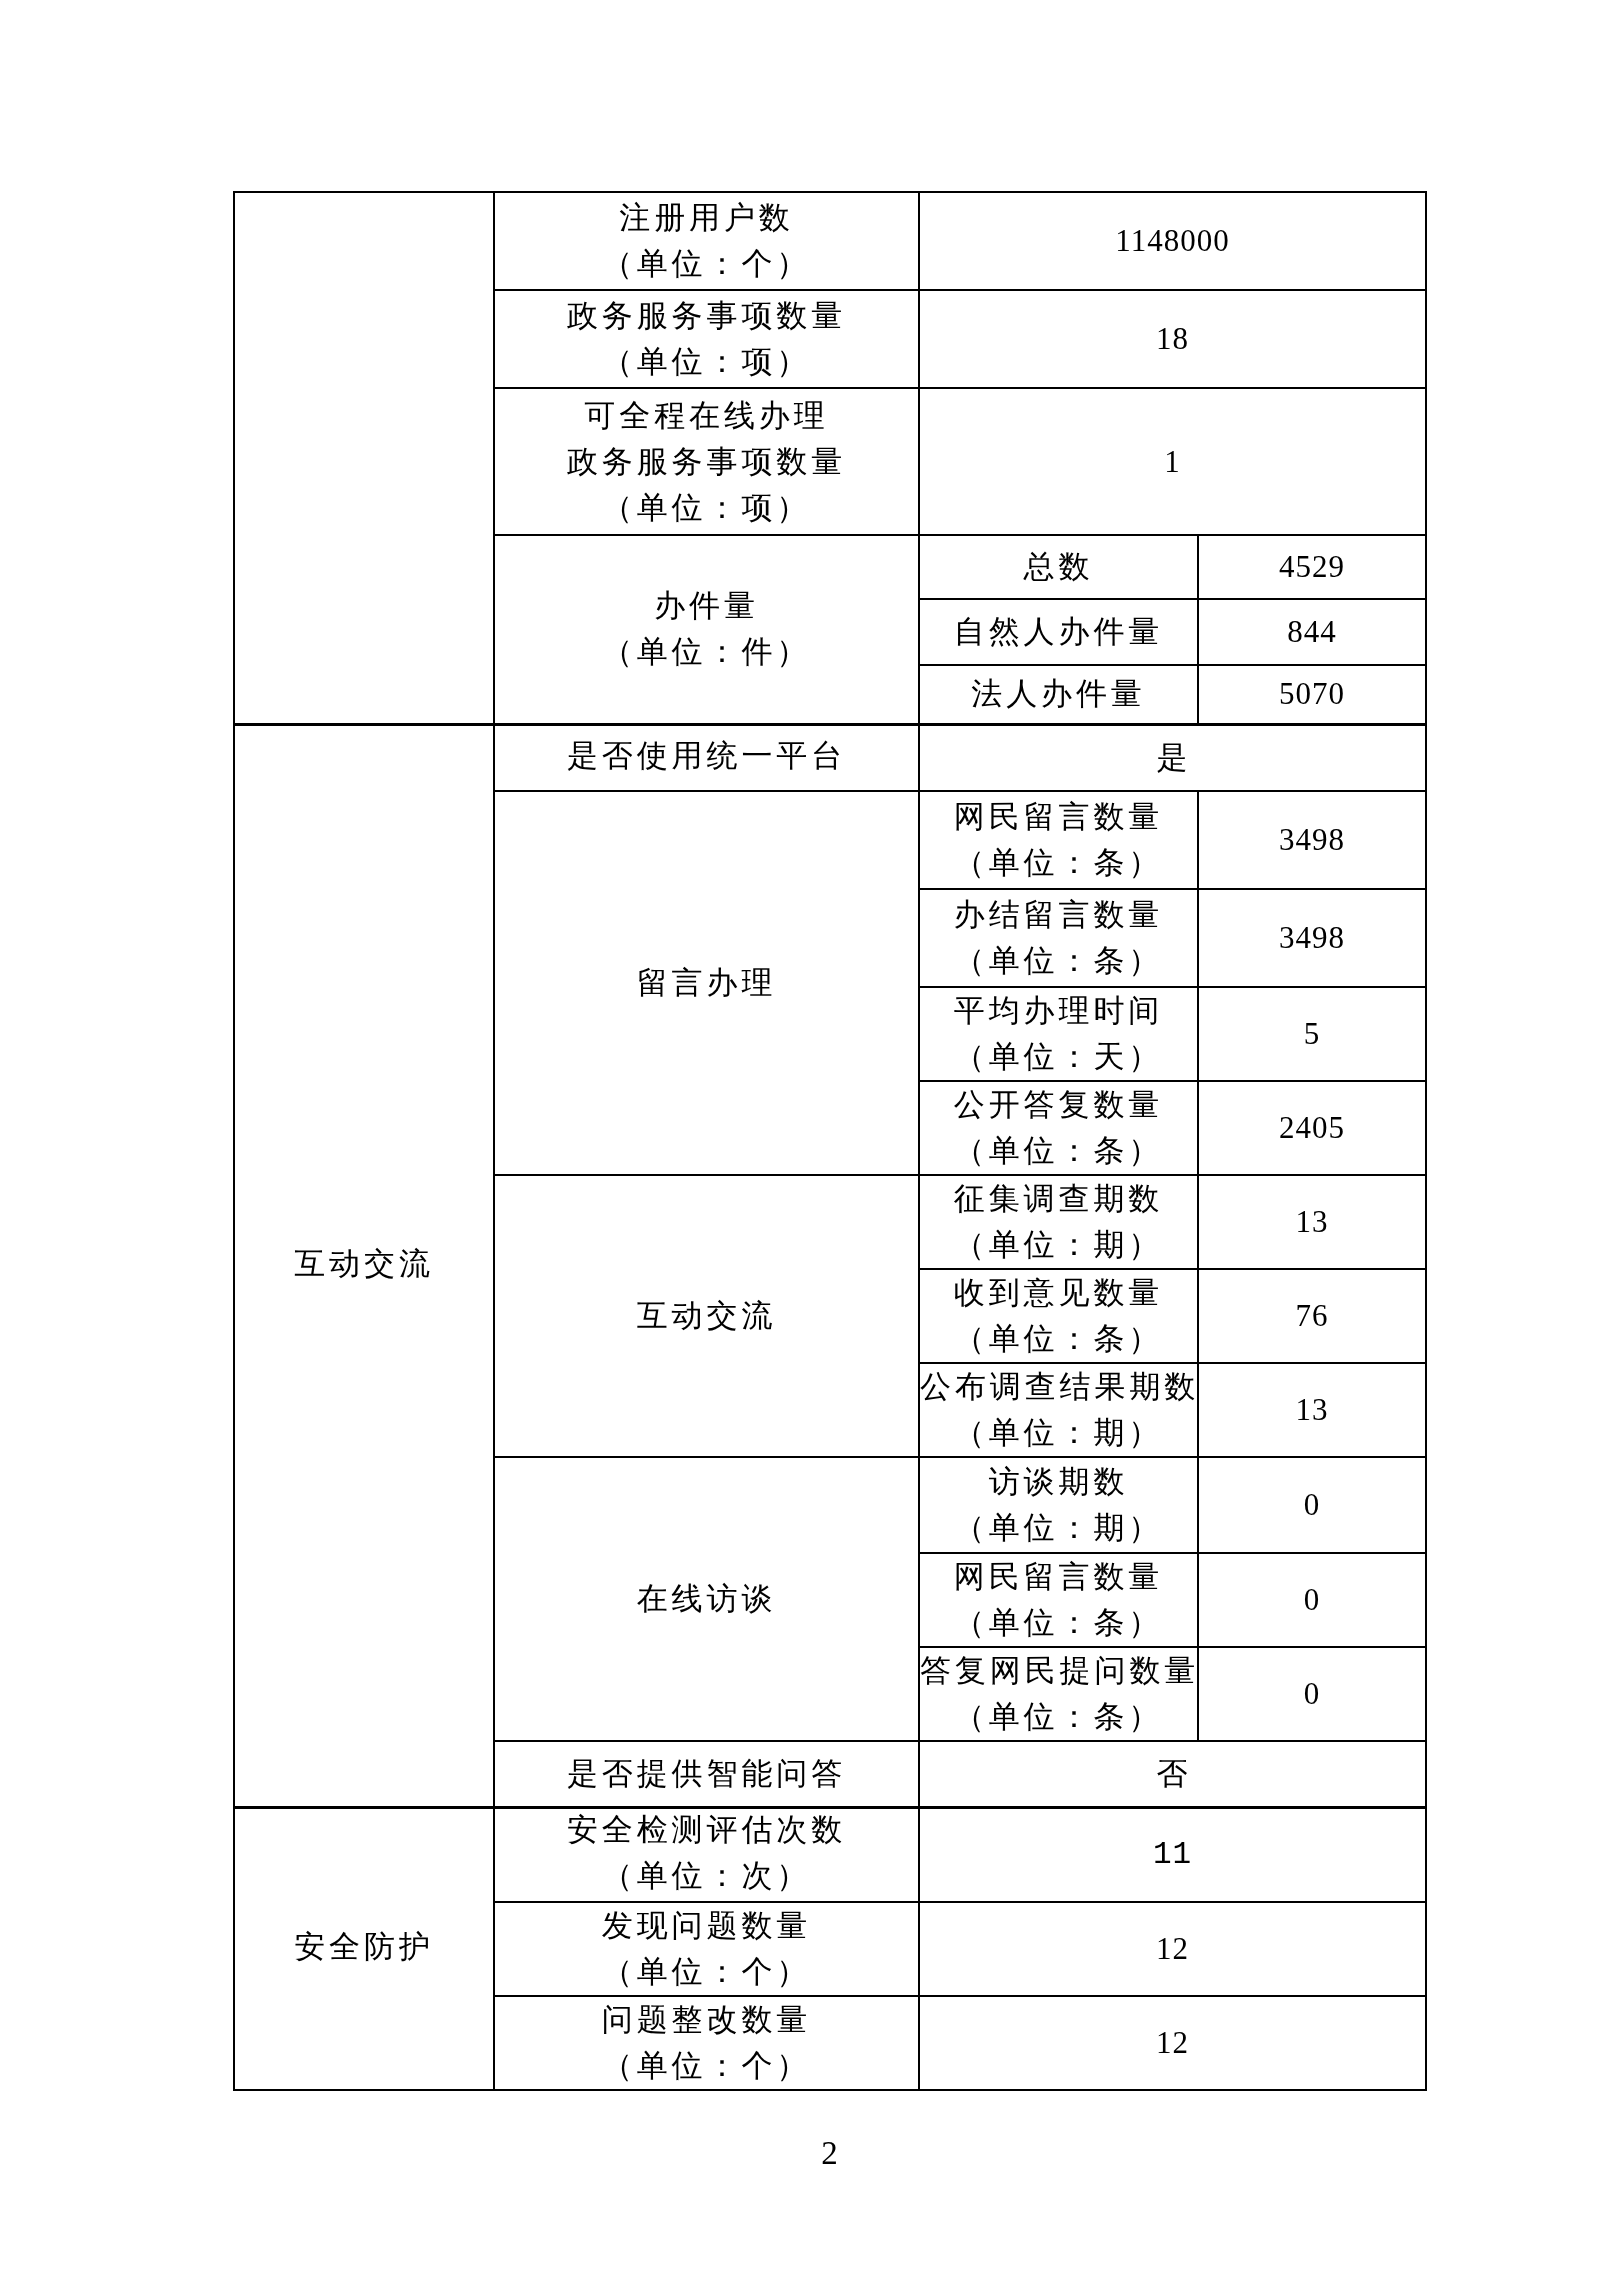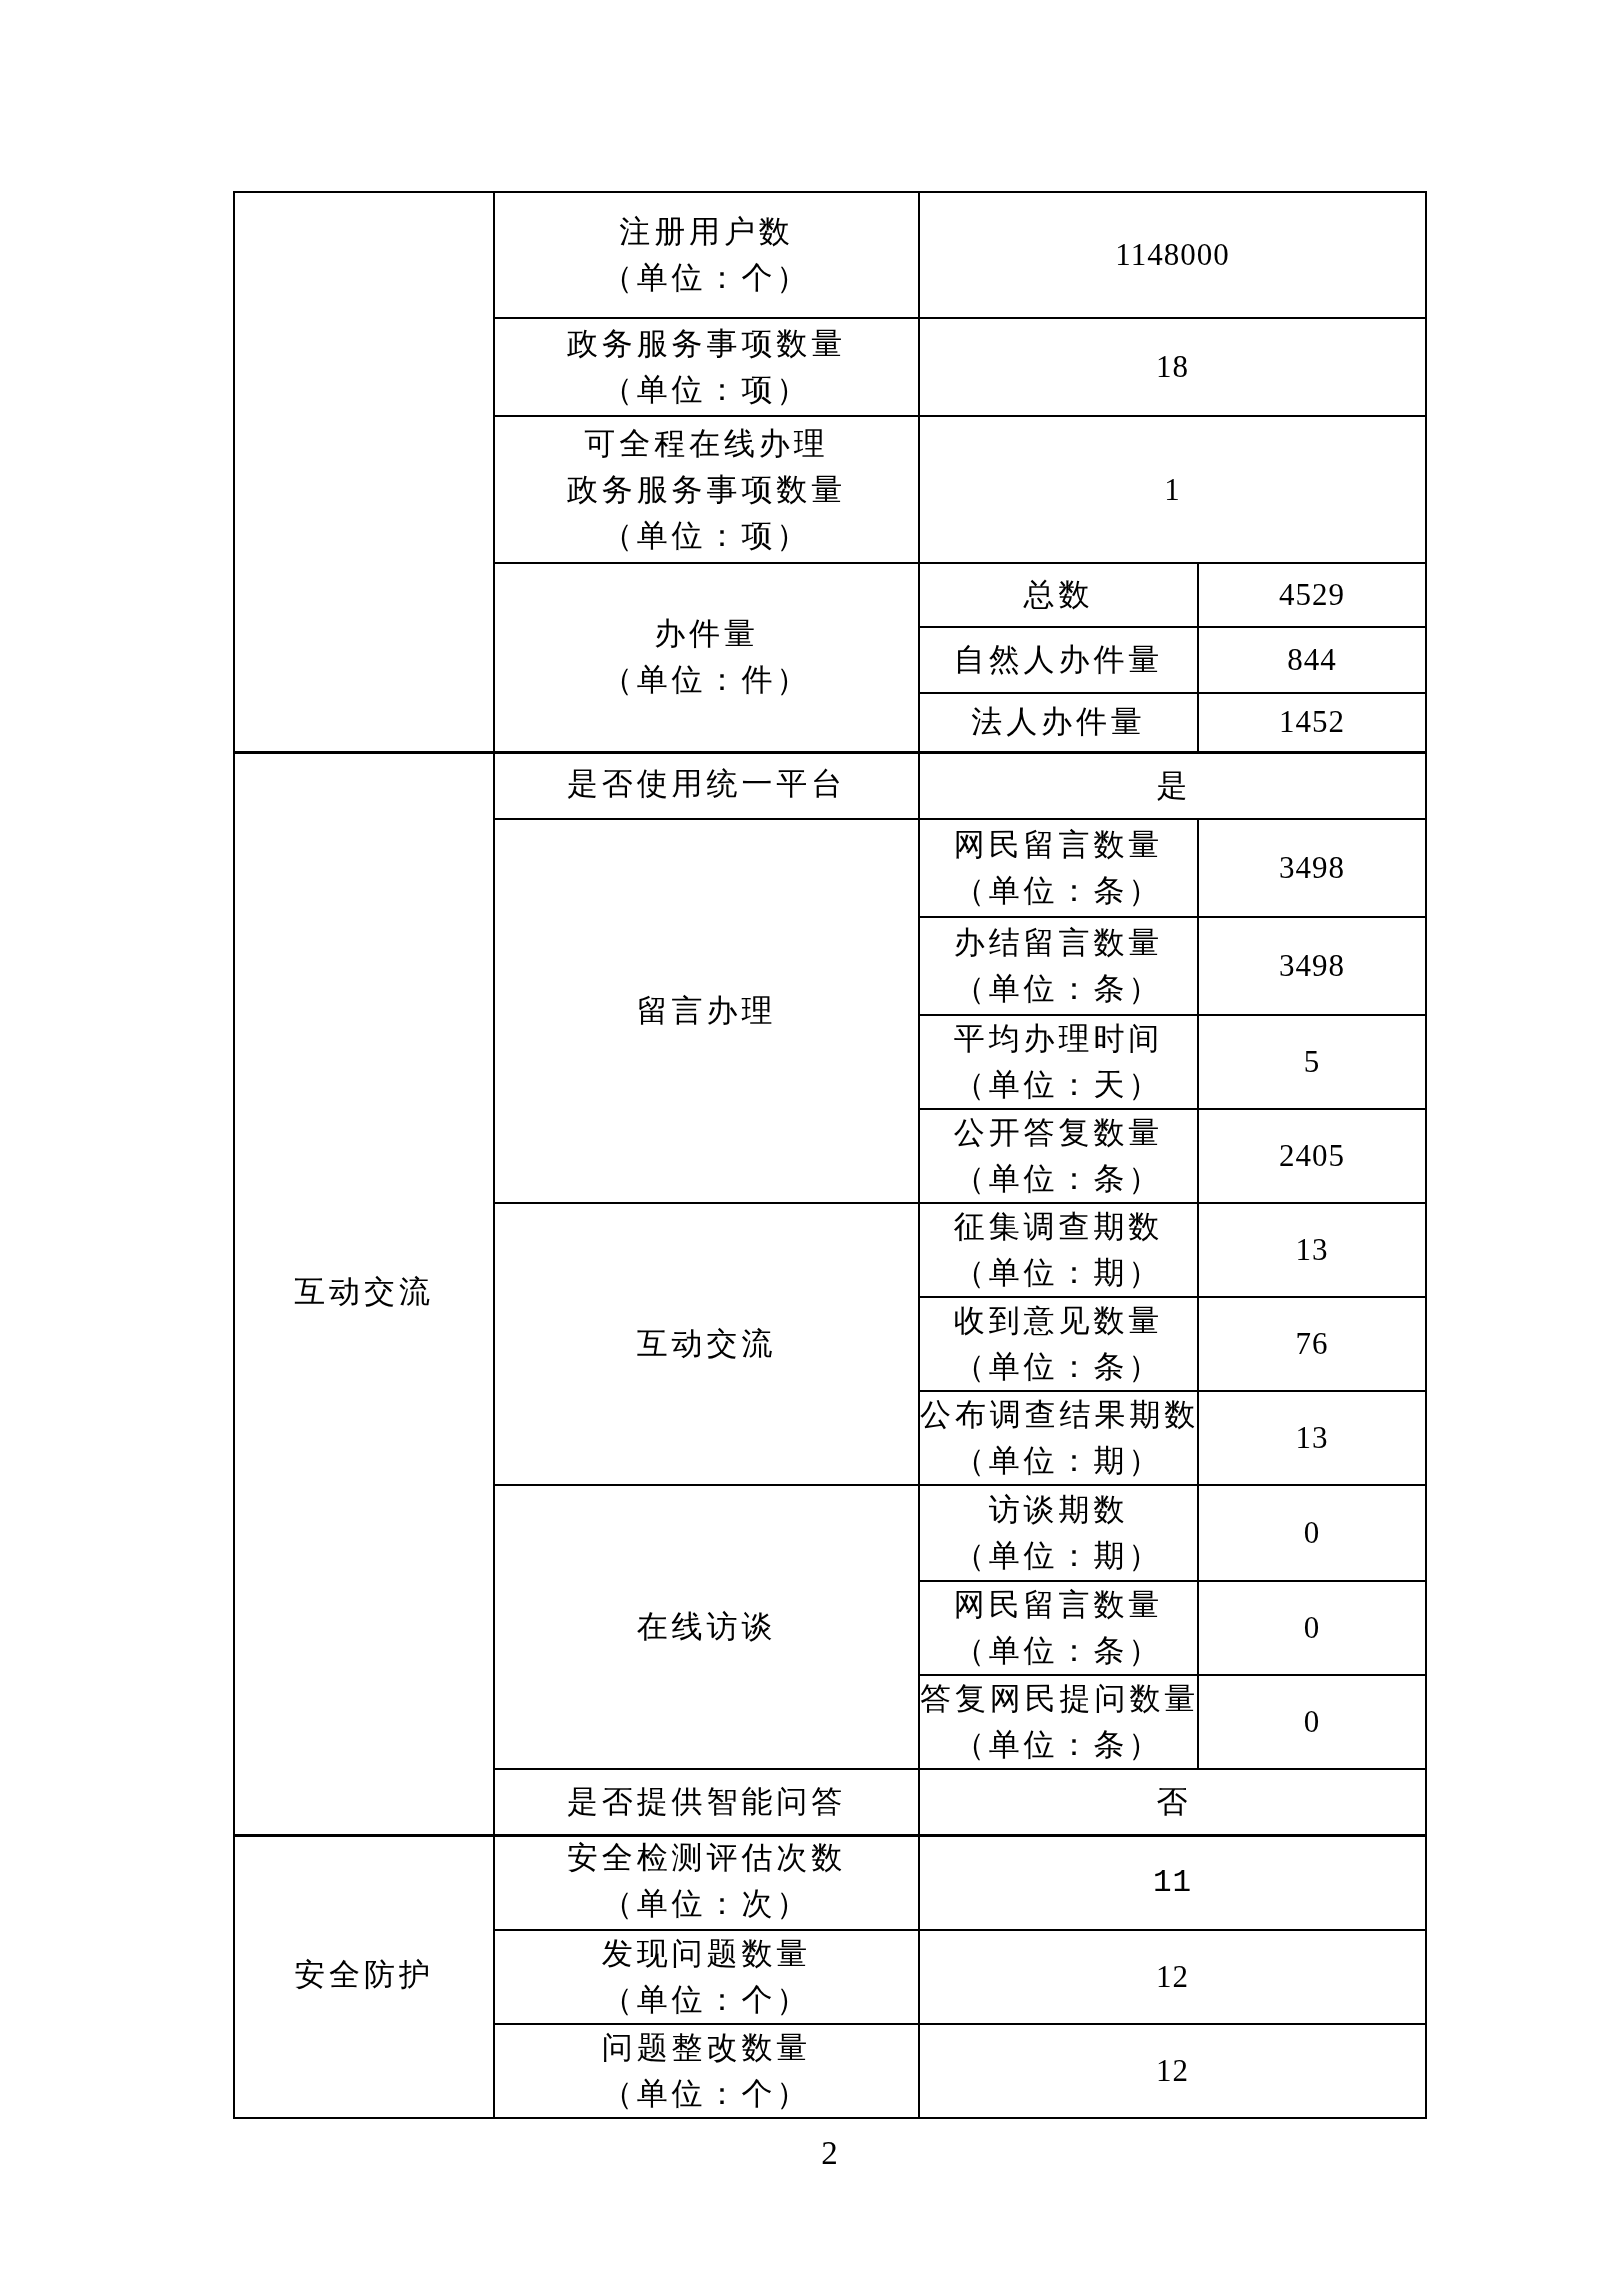--- a/index.html
+++ b/index.html
@@ -62,21 +62,21 @@
 
 <table class="doc-table">
   <colgroup>
     <col style="width:260px">
     <col style="width:425px">
     <col style="width:279px">
     <col style="width:228px">
   </colgroup>
 
   <tbody>
-      <tr style="height:126px">
+      <tr style="height:98px">
     <td rowspan="6" class="cat-cell">
       <span class="lbl-line"></span>
     </td>
     <td>
       <span class="lbl-line">注册用户数</span>
       <span class="lbl-line">（单位：个）</span>
     </td>
     <td colspan="2" class="val-cell">1148000</td>
   </tr>
   <tr style="height:98px">
@@ -107,21 +107,21 @@
   <tr style="height:66px">
     <td>
       <span class="lbl-line">自然人办件量</span>
     </td>
     <td class="val-cell">844</td>
   </tr>
   <tr style="height:59px">
     <td>
       <span class="lbl-line">法人办件量</span>
     </td>
-    <td class="val-cell">1452</td>
+    <td class="val-cell">5070</td>
   </tr>
 
   <tr style="height:67px" class="section-start">
     <td rowspan="12" class="cat-cell">
       <span class="lbl-line">互动交流</span>
     </td>
     <td>
       <span class="lbl-line">是否使用统一平台</span>
     </td>
     <td colspan="2" class="val-cell">是</td>

